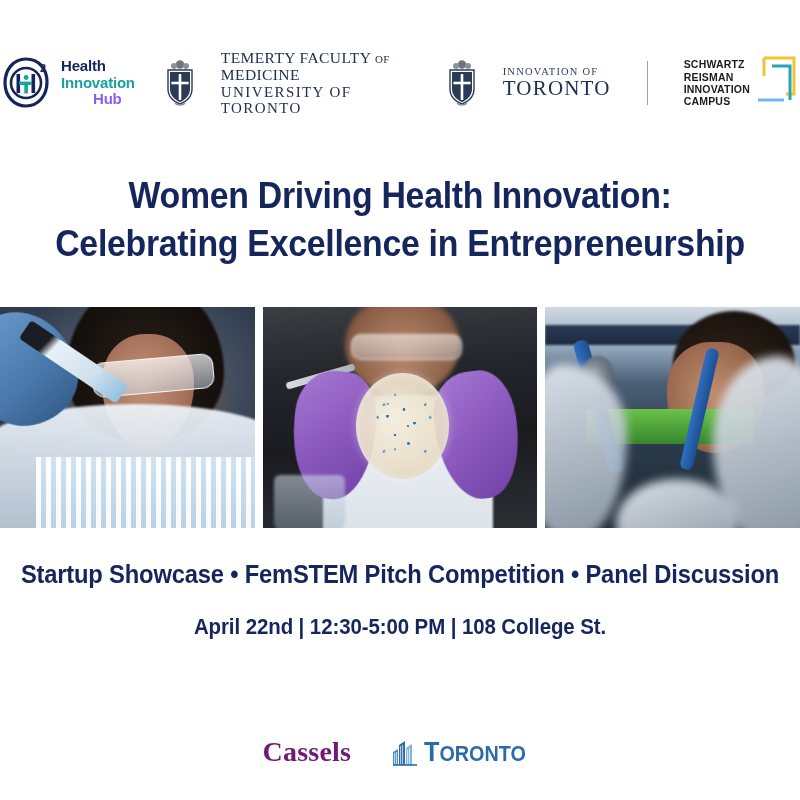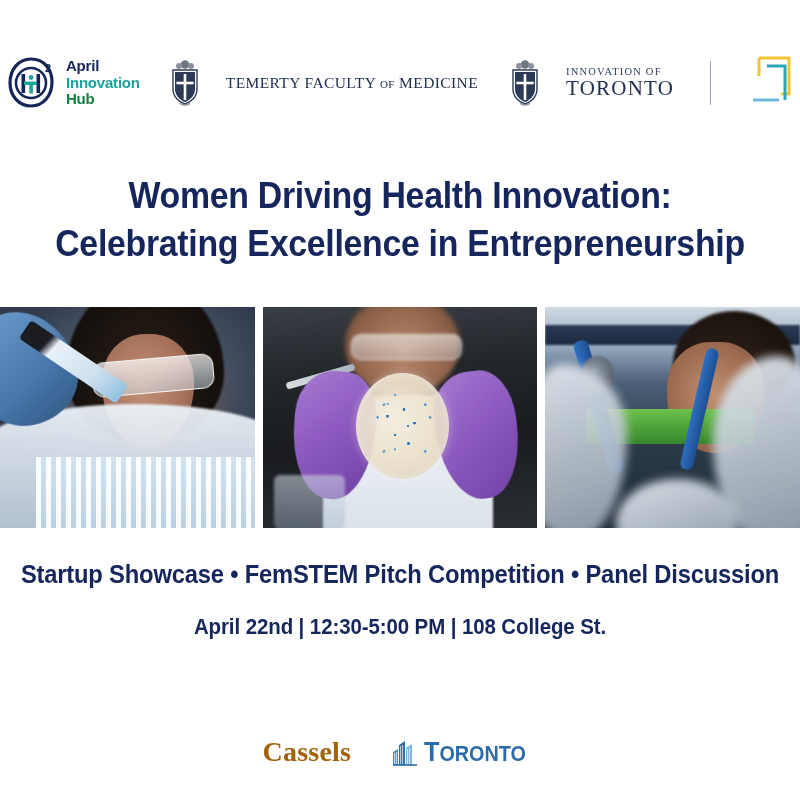--- a/index.html
+++ b/index.html
@@ -45,21 +45,21 @@
     flex: 0 0 auto;
   }
   .hih-text {
     line-height: 1.12;
     font-size: 15px;
     font-weight: 700;
     letter-spacing: -0.2px;
   }
   .hih-text .l1 { color: #15255a; }
   .hih-text .l2 { color: #18a39b; }
-  .hih-text .l3 { color: #15803d; }
+  .hih-text .l3 { color: #8b5cf6; margin-left: 32px; }
 
   
   .crest-lockup {
     display: flex;
     align-items: center;
     gap: 24px;
   }
   .temerty { margin-right: 30px; }
   .crest {
     width: 34px;
@@ -432,21 +432,21 @@
     width: 800px;
     display: flex;
     align-items: center;
     justify-content: center;
     gap: 40px;
   }
   .cassels {
     font-family: "Liberation Serif", serif;
     font-weight: 700;
     font-size: 28px;
-    color: #a16207;
+    color: #701a75;
     letter-spacing: 0.2px;
     text-align: right;
   }
   .toronto-logo {
     display: flex;
     align-items: center;
     gap: 5px;
   }
   .toronto-towers {
     width: 28px;
@@ -478,41 +478,42 @@
           <circle cx="26" cy="28" r="15" fill="none" stroke="#15255a" stroke-width="2.6"></circle>
           <rect x="16.5" y="19" width="3.6" height="19" fill="#15255a"></rect>
           <rect x="31.5" y="19" width="3.6" height="19" fill="#15255a"></rect>
           <rect x="19" y="26.6" width="13" height="3.4" fill="#18a39b"></rect>
           <rect x="24.3" y="27.5" width="3.6" height="11" fill="#18a39b"></rect>
           <circle cx="26.1" cy="22.5" r="2.4" fill="#18a39b"></circle>
           <text x="40" y="17" font-family="Liberation Sans, sans-serif" font-size="11" font-weight="700" fill="#15255a">2</text>
         </svg>
       </div>
       <div class="hih-text">
-        <div class="l1">April</div>
+        <div class="l1">Health</div>
         <div class="l2">Innovation</div>
         <div class="l3">Hub</div>
       </div>
     </div>
 
     <div class="crest-lockup temerty">
       <div class="crest">
         <svg viewBox="0 0 34 48" width="34" height="48" aria-hidden="true">
           <circle cx="17" cy="5.5" r="4.2" fill="#6f7683"></circle>
           <circle cx="11" cy="7" r="3" fill="#8b919c"></circle>
           <circle cx="23" cy="7" r="3" fill="#8b919c"></circle>
           <path d="M5 11 H29 V30 C29 38 23 43 17 45 C11 43 5 38 5 30 Z" fill="#ffffff" stroke="#2b3a57" stroke-width="1.4"></path>
           <path d="M7 13 H27 V30 C27 36.8 22 41 17 43 C12 41 7 36.8 7 30 Z" fill="#2b3a57"></path>
           <path d="M17 15 L17 41" stroke="#ffffff" stroke-width="2.6"></path>
           <path d="M8.4 24 H25.6" stroke="#ffffff" stroke-width="2.6"></path>
           <path d="M12 44 C14 46.5 20 46.5 22 44" stroke="#8b919c" stroke-width="1.6" fill="none"></path>
         </svg>
       </div>
       <div class="crest-lines">
         <div class="t1"><span>TEMERTY FACULTY </span><span class="small">OF</span><span> MEDICINE</span></div>
+        <div class="t2">UNIVERSITY OF TORONTO</div>
       </div>
     </div>
 
     <div class="crest-lockup uoft">
       <div class="crest">
         <svg viewBox="0 0 34 48" width="34" height="48" aria-hidden="true">
           <circle cx="17" cy="5.5" r="4.2" fill="#6f7683"></circle>
           <circle cx="11" cy="7" r="3" fill="#8b919c"></circle>
           <circle cx="23" cy="7" r="3" fill="#8b919c"></circle>
           <path d="M5 11 H29 V30 C29 38 23 43 17 45 C11 43 5 38 5 30 Z" fill="#ffffff" stroke="#2b3a57" stroke-width="1.4"></path>
@@ -521,20 +522,26 @@
           <path d="M8.4 24 H25.6" stroke="#ffffff" stroke-width="2.6"></path>
           <path d="M12 44 C14 46.5 20 46.5 22 44" stroke="#8b919c" stroke-width="1.6" fill="none"></path>
         </svg>
       </div>
       <div class="crest-lines">
         <div class="t1">INNOVATION OF</div>
         <div class="t2">TORONTO</div>
       </div>
       <div class="divider-v"></div>
       <div class="sri">
+        <div class="sri-text">
+          <div>SCHWARTZ</div>
+          <div>REISMAN</div>
+          <div>INNOVATION</div>
+          <div>CAMPUS</div>
+        </div>
         <div class="sri-mark">
           <svg viewBox="0 0 46 58" width="46" height="58" aria-hidden="true">
             <path d="M10 4 H40 V40 H32" fill="none" stroke="#f2c434" stroke-width="3"></path>
             <path d="M18 12 H36 V46" fill="none" stroke="#2aa5b5" stroke-width="3"></path>
             <path d="M4 46 H30" fill="none" stroke="#6fb8e0" stroke-width="3"></path>
             <path d="M10 4 V22" fill="none" stroke="#f2c434" stroke-width="3"></path>
           </svg>
         </div>
       </div>
     </div>

